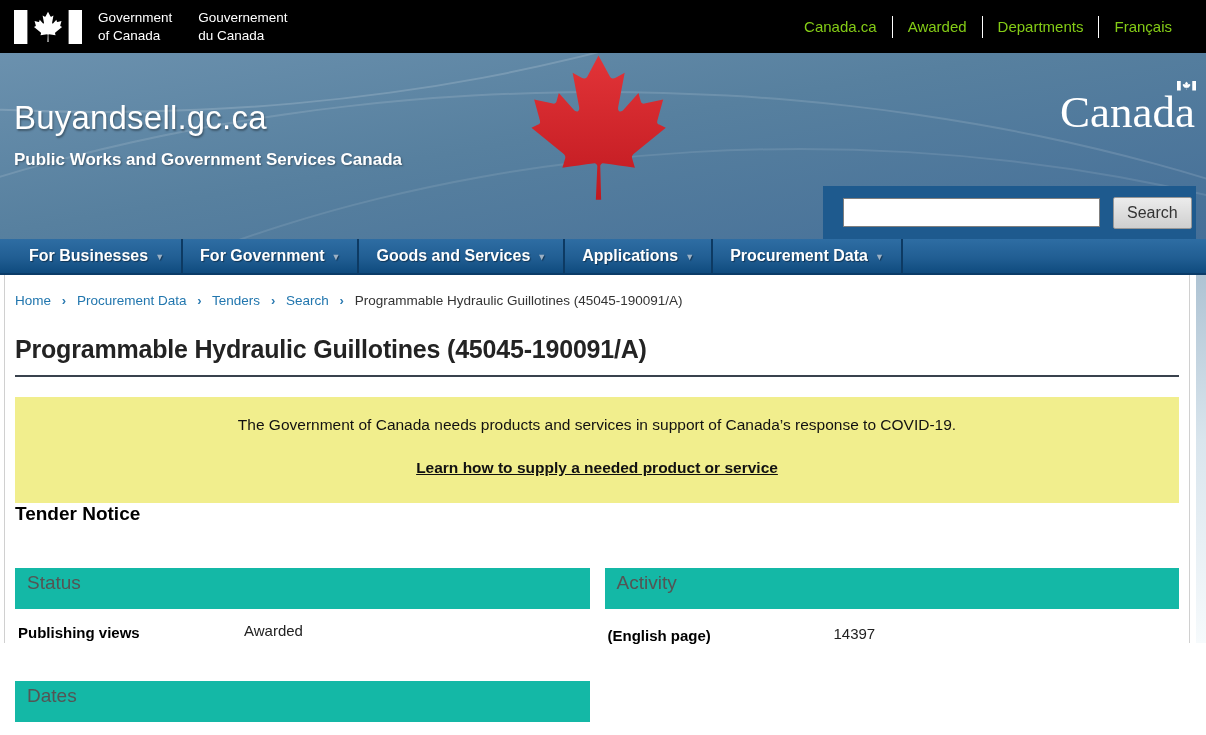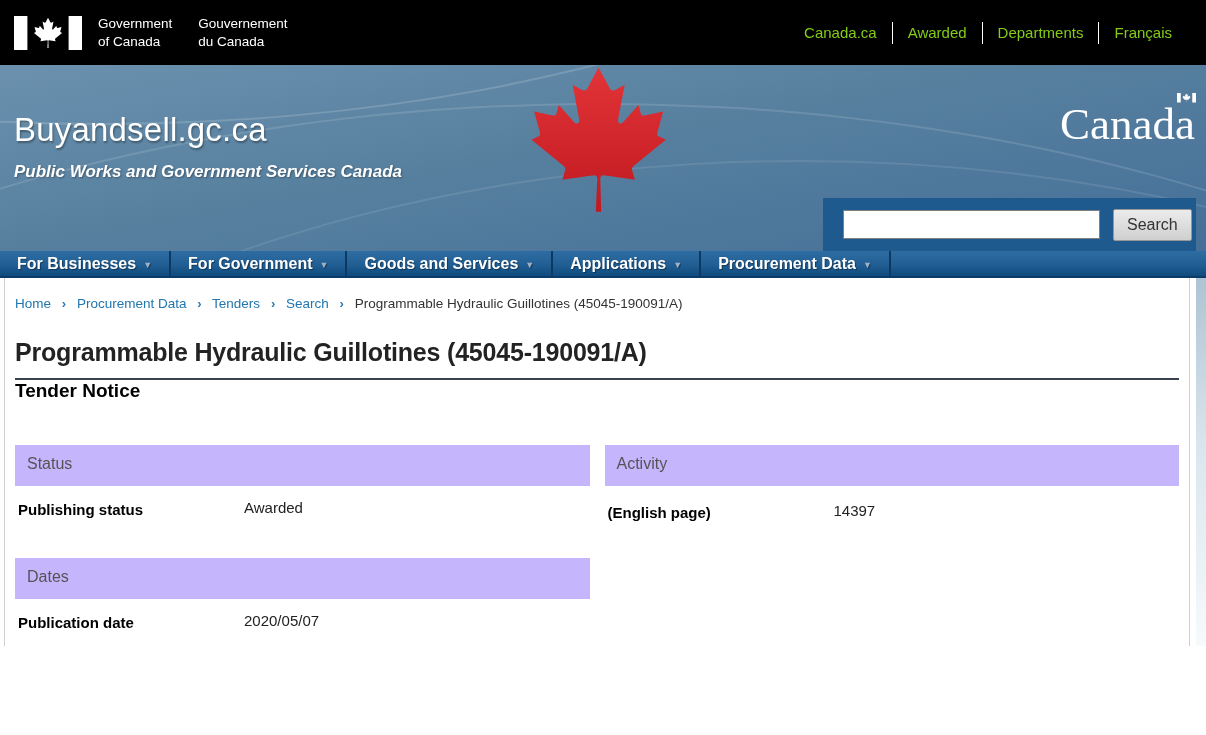--- a/index.html
+++ b/index.html
@@ -1,56 +1,56 @@
 <!DOCTYPE html>
 <html><head>
 <meta charset="utf-8">
 <style>
   * { margin:0; padding:0; box-sizing:border-box; }
   html,body { width:1206px; height:735px; overflow:hidden; background:#fff;
     font-family:"Liberation Sans", sans-serif; }
 
   
-  .fip-bar { height:65px; background:#000; display:flex; align-items:center;
+  .fip-bar { height:53px; background:#000; display:flex; align-items:center;
     justify-content:space-between; padding:0 34px 0 14px; }
   .fip-left { display:flex; align-items:center; }
   .fip-flag { width:68px; height:34px; }
   .fip-gov { color:#fff; font-size:13.5px; line-height:1.3; margin-left:16px; }
   .fip-gov + .fip-gov { margin-left:26px; }
   .fip-links { display:flex; align-items:center; }
   .fip-links a { color:#84cc16; font-size:15px; text-decoration:none; cursor:pointer; }
   .fip-sep { width:1px; height:22px; background:#fff; margin:0 15px; }
 
   
   .site-header { position:relative; height:186px; overflow:hidden;
     background:linear-gradient(160deg,#6b91ae 0%, #5a81a2 35%, #4e769a 60%, #47719a 100%);
     background:linear-gradient(170deg,#6b91ae 0%, #57809f 45%, #456f98 100%); }
   .arc { position:absolute; border-radius:50%; border:2px solid rgba(255,255,255,.13); }
   .arc1 { width:2600px; height:1500px; left:-700px; top:38px; }
   .arc2 { width:2200px; height:1300px; left:-300px; top:95px; border-color:rgba(255,255,255,.10); }
   .arc3 { width:2000px; height:900px;  left:-900px; top:-840px; border-color:rgba(255,255,255,.16); }
   .brand { position:absolute; left:14px; top:46px; color:#fff; }
   .brand-title { font-size:33px; letter-spacing:.2px; text-shadow:1px 2px 2px rgba(0,0,0,.35); }
-  .brand-sub { font-size:17px; font-weight:bold; margin-top:13px; text-shadow:1px 1px 2px rgba(0,0,0,.35);font-style:italic; }
+  .brand-sub { font-size:17px; font-weight:bold; margin-top:13px; text-shadow:1px 1px 2px rgba(0,0,0,.35); }
   .big-leaf { position:absolute; left:516px; top:1px; width:165px; height:148px; }
   .wordmark { position:absolute; right:11px; top:33px; color:#fff;
     font-family:"Liberation Serif", serif; font-size:45px; }
   .wordmark .mini-flag { position:absolute; right:-1px; top:-5px; width:19px; height:9.5px; }
   .search-panel { position:absolute; right:10px; bottom:0; width:373px; height:53px;
     background:#1e5a8e; display:flex; align-items:center; padding-left:20px; }
   .search-input { width:257px; height:29px; border:1px solid #7f7f7f; background:#fff;
     font-size:15px; padding:0 6px; }
   .search-btn { margin-left:13px; height:32px; padding:0 13px; font-size:16px; color:#333;
     background:linear-gradient(180deg,#ececec,#cfcfcf); border:1px solid #979797;
     border-radius:2px; cursor:pointer; }
 
   
-  .main-nav { height:27px; display:flex;
+  .main-nav { height:36px; display:flex;
     background:linear-gradient(180deg,#2e6da3 0%, #215e93 55%, #0f4b7e 100%);
-    border-bottom:2px solid #0b3c68; }
+    border-bottom:2px solid #0b3c68;padding-left:12px; }
   .nav-item { display:flex; align-items:center; padding:0 17px; color:#fff;
     font-size:16px; font-weight:bold; cursor:pointer; border-right:2px solid #0d3a63;
     text-shadow:1px 1px 1px rgba(0,0,0,.4); }
   .nav-caret { font-size:9px; color:#9db1c4; margin-left:7px; margin-top:2px; }
 
   
   .main-area { position:relative; height:368px; }
   .bg-strip { position:absolute; right:0; top:0; width:10px; height:100%;
     background:linear-gradient(180deg,#aec3d3 0%, #d9e5ed 45%, #f6fafc 100%); }
   .page { margin:0 16px 0 4px; height:100%; background:#fff;
@@ -67,22 +67,22 @@
   .covid-banner { margin-top:20px; background:#f1ee8d; text-align:center;
     padding:19px 10px 26px; color:#111; }
   .covid-msg { font-size:15.5px; }
   .covid-link { display:inline-block; margin-top:25px; font-size:15.5px; font-weight:bold;
     color:#111; text-decoration:underline; cursor:pointer; }
 
   h2.tn-heading { font-size:19px; color:#000; }
 
   .cols { display:flex; gap:15px; margin-top:43px; }
   .col { flex:1; min-width:0; }
-  .section-bar { background:#c4b5fd; color:#545454; font-size:16px;
-    padding:10px 12px; height:41px; }
+  .section-bar { background:#14b8a6; color:#545454; font-size:19px;
+    padding:4px 12px; height:41px; }
   .kv-row { display:flex; margin-top:13px; padding-left:3px; font-size:15px; }
   .kv-label { width:226px; font-weight:bold; color:#000; flex:none; line-height:1.45; }
   .kv-value { color:#222; }
   .section + .section { margin-top:37px; }
   .activity-desc { margin-top:18px; font-size:15px; color:#222; line-height:1.67;
     padding-right:4px; }
   .activity-row { margin-top:16px; }
 </style>
 </head>
 <body>
@@ -183,29 +183,33 @@
       <span class="bc-sep">›</span>
       <a>Tenders</a>
       <span class="bc-sep">›</span>
       <a>Search</a>
       <span class="bc-sep">›</span>
       <span class="bc-current">Programmable Hydraulic Guillotines (45045-190091/A)</span>
     </div>
 
     <h1 class="page-title">Programmable Hydraulic Guillotines (45045-190091/A)</h1>
 
+    <div class="covid-banner">
+      <div class="covid-msg">The Government of Canada needs products and services in support of Canada’s response to COVID-19.</div>
+      <a class="covid-link">Learn how to supply a needed product or service</a>
+    </div>
 
     <h2 class="tn-heading">Tender Notice</h2>
 
     <div class="cols">
       <div class="col">
         <div class="section">
           <div class="section-bar">Status</div>
           <div class="kv-row">
-            <div class="kv-label">Publishing status</div>
+            <div class="kv-label">Publishing views</div>
             <div class="kv-value">Awarded</div>
           </div>
         </div>
         <div class="section">
           <div class="section-bar">Dates</div>
           <div class="kv-row">
             <div class="kv-label">Publication date</div>
             <div class="kv-value">2020/05/07</div>
           </div>
         </div>

